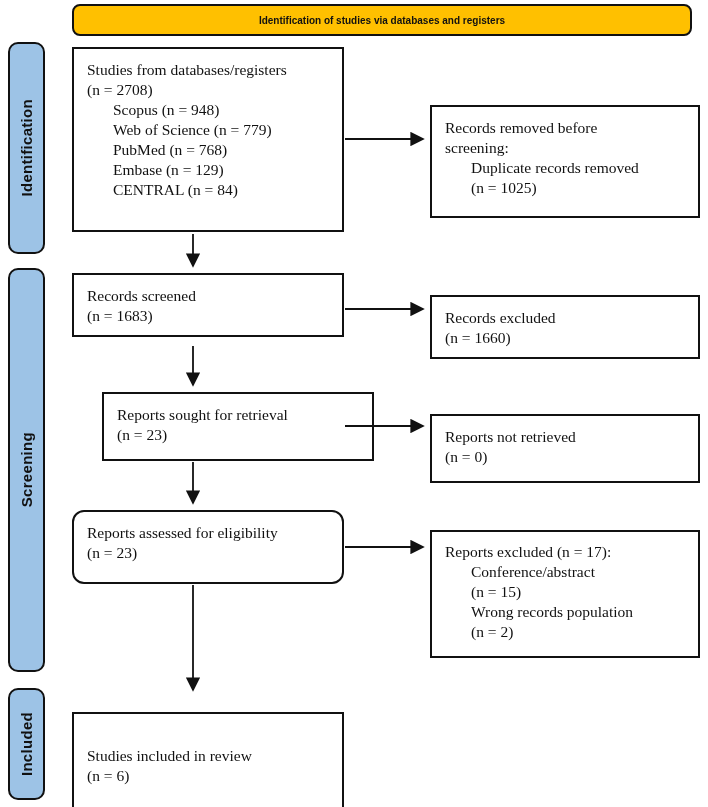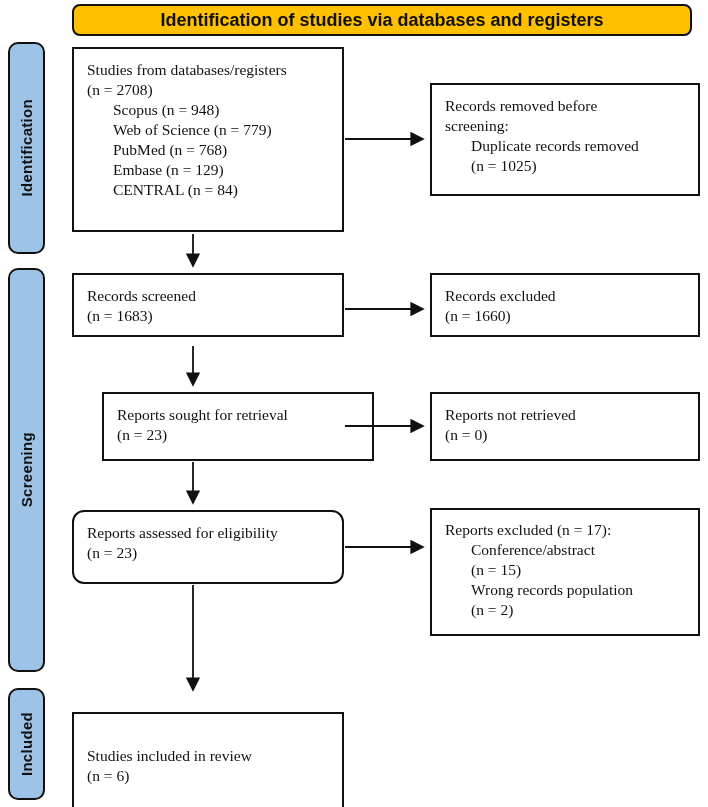--- a/index.html
+++ b/index.html
@@ -4,41 +4,41 @@
 <style>
   html,body { margin:0; padding:0; background:#ffffff; }
   .canvas {
     position:relative; width:708px; height:807px; background:#ffffff;
     font-family:"Liberation Serif","DejaVu Serif",serif; color:#111111; overflow:hidden;
   }
   .banner {
     position:absolute; left:72px; top:4px; width:620px; height:32px;
     background:var(--banner-bg,#FFC000); border:2px solid #111; border-radius:8px;
     box-sizing:border-box; display:flex; align-items:center; justify-content:center;
-    font-family:"Liberation Sans","DejaVu Sans",sans-serif; font-weight:bold; font-size:18px;
+    font-family:"Liberation Sans","DejaVu Sans",sans-serif; font-weight:bold; font-size:10px;
   }
   .stage {
     position:absolute; left:8px; width:37px;
     background:var(--stage-bg,#9DC3E6); border:2.5px solid #111; border-radius:10px;
     box-sizing:border-box; display:flex; align-items:center; justify-content:center;
   }
   .stage .vtext {
     writing-mode:vertical-rl; transform:rotate(180deg);
     font-family:"Liberation Sans","DejaVu Sans",sans-serif; font-weight:bold;
     font-size:15px; letter-spacing:0.3px; white-space:nowrap;
   }
   .fbox {
     position:absolute; background:#ffffff; border:2.5px solid #111;
     box-sizing:border-box; font-size:15.5px; line-height:20px;
     padding:11px 10px 8px 13px;
   }
   .fbox .line { white-space:nowrap; }
   .fbox .indent { margin-left:26px;font-family:Liberation Serif, serif; }
   .col-left  { left:72px;  width:272px; }
-  .col-right { left:430px; width:270px; }
+  .col-right { left:430px; width:270px;margin-top:22px; }
   .arrows { position:absolute; left:0; top:0; pointer-events:none; }
 </style>
 </head>
 <body>
 
 <div class="canvas">
 
   <div class="banner">
     <span>Identification of studies via databases and registers</span>
   </div>

